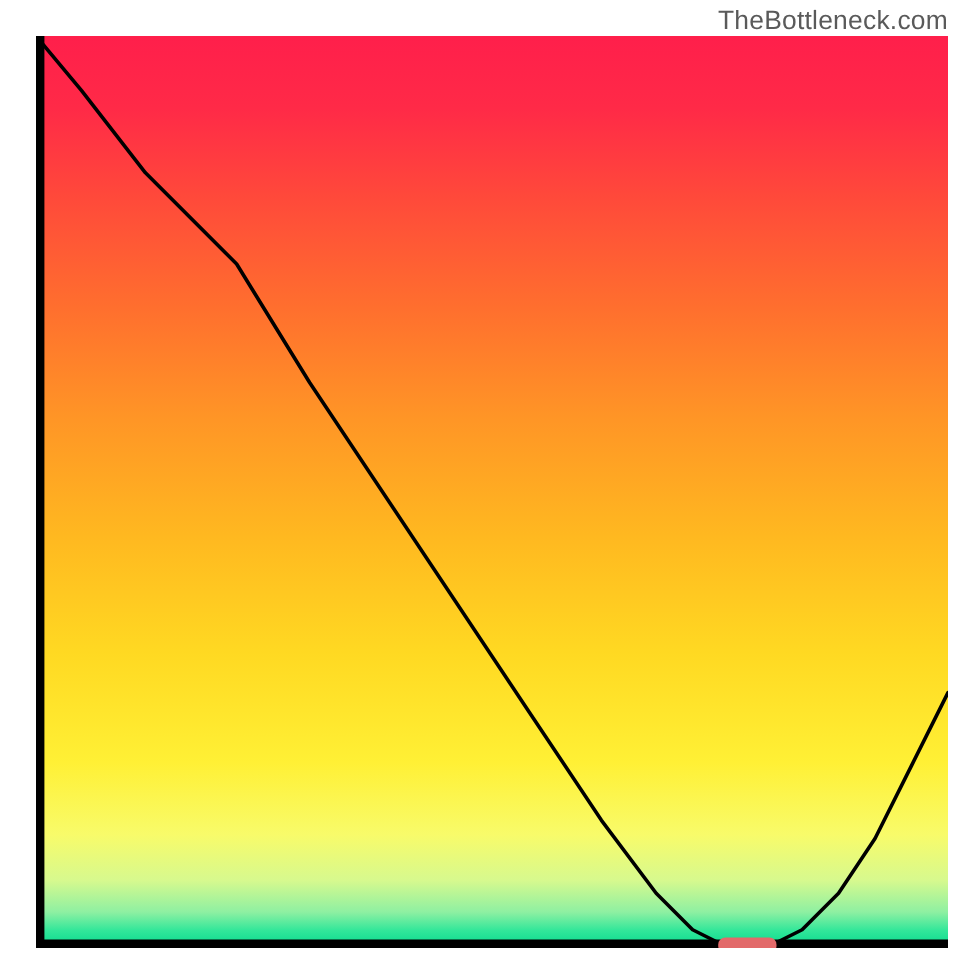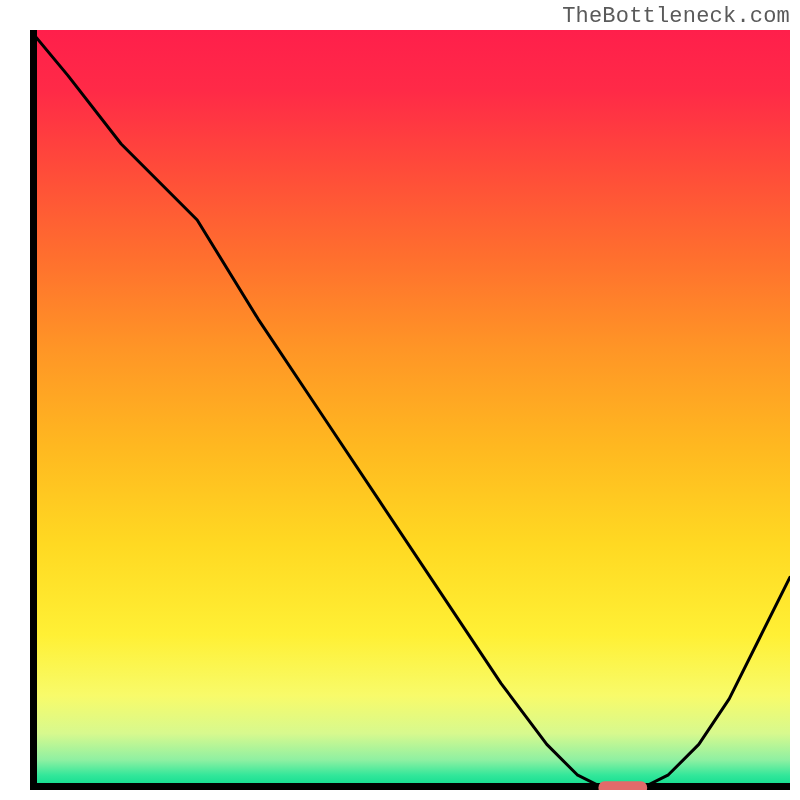--- a/index.html
+++ b/index.html
@@ -7,21 +7,20 @@
     padding: 0;
     width: 800px;
     height: 800px;
     background: #ffffff;
     font-family: Arial, Helvetica, sans-serif;
   }
   .container {
     position: relative;
     width: 800px;
     height: 672px;
-    font-family: Liberation Mono, monospace;
   }
   .watermark {
     position: absolute;
     top: 4px;
     right: 10px;
     color: #5a5a5a;
     font-size: 22px;
     font-weight: 400;
     letter-spacing: 0.2px;
   }

